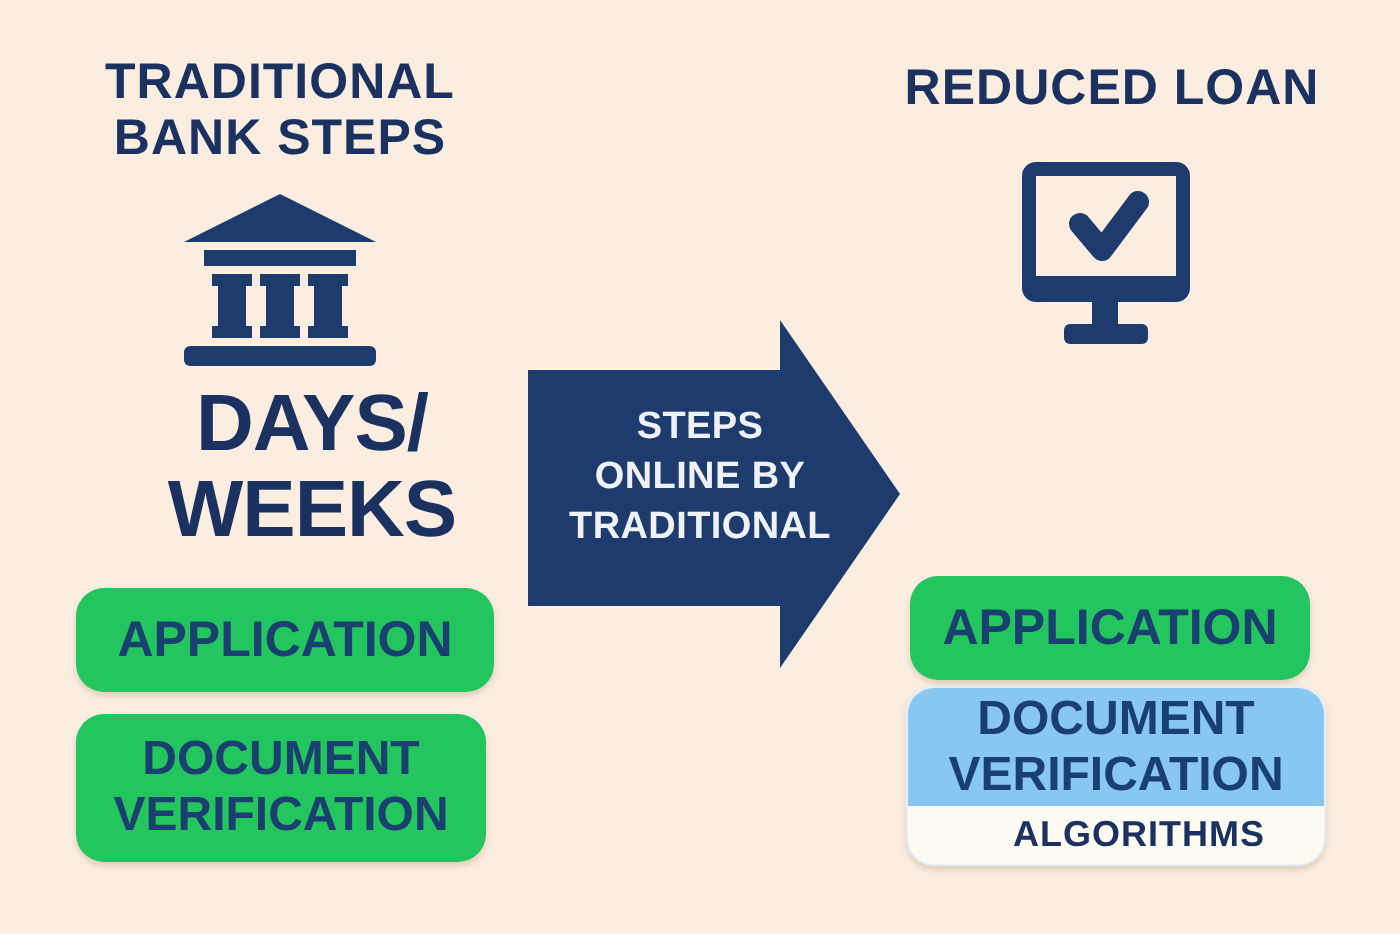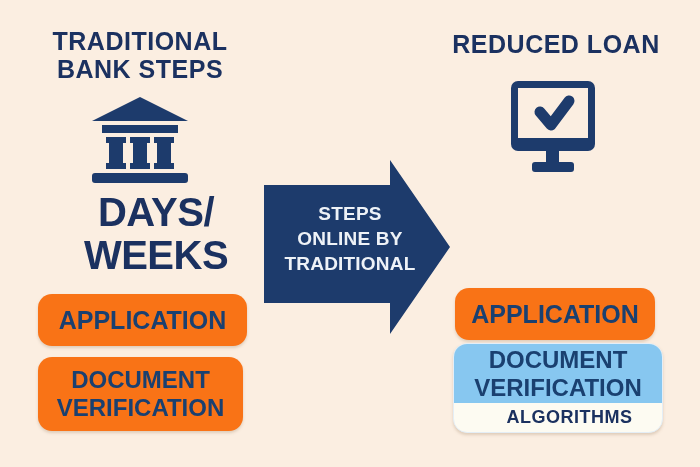--- a/index.html
+++ b/index.html
@@ -44,21 +44,21 @@
   
   #arrow-wrap{position:absolute;left:264px;top:160px;width:186px;height:174px;}
   #arrow-label{
     position:absolute;left:272px;top:201px;width:156px;
     text-align:center;font-weight:bold;font-size:19px;line-height:1.32;
     color:#eef2f7;letter-spacing:0.2px;
   }
   
   .badge{
     position:absolute;
-    background:#f97316;
+    background:#22c55e;
     border-radius:14px;
     display:flex;align-items:center;justify-content:center;
     text-align:center;
     font-weight:bold;
     color:#1a4070;
     box-shadow:0 2px 3px rgba(160,130,100,0.30);
   }
   #left-badge-application{left:38px;top:294px;width:209px;height:52px;font-size:25px;}
   #left-badge-docver{left:38px;top:357px;width:205px;height:74px;font-size:24px;line-height:1.15;padding:0 14px;box-sizing:border-box;}
   #right-badge-application{left:455px;top:288px;width:200px;height:52px;font-size:25px;}

